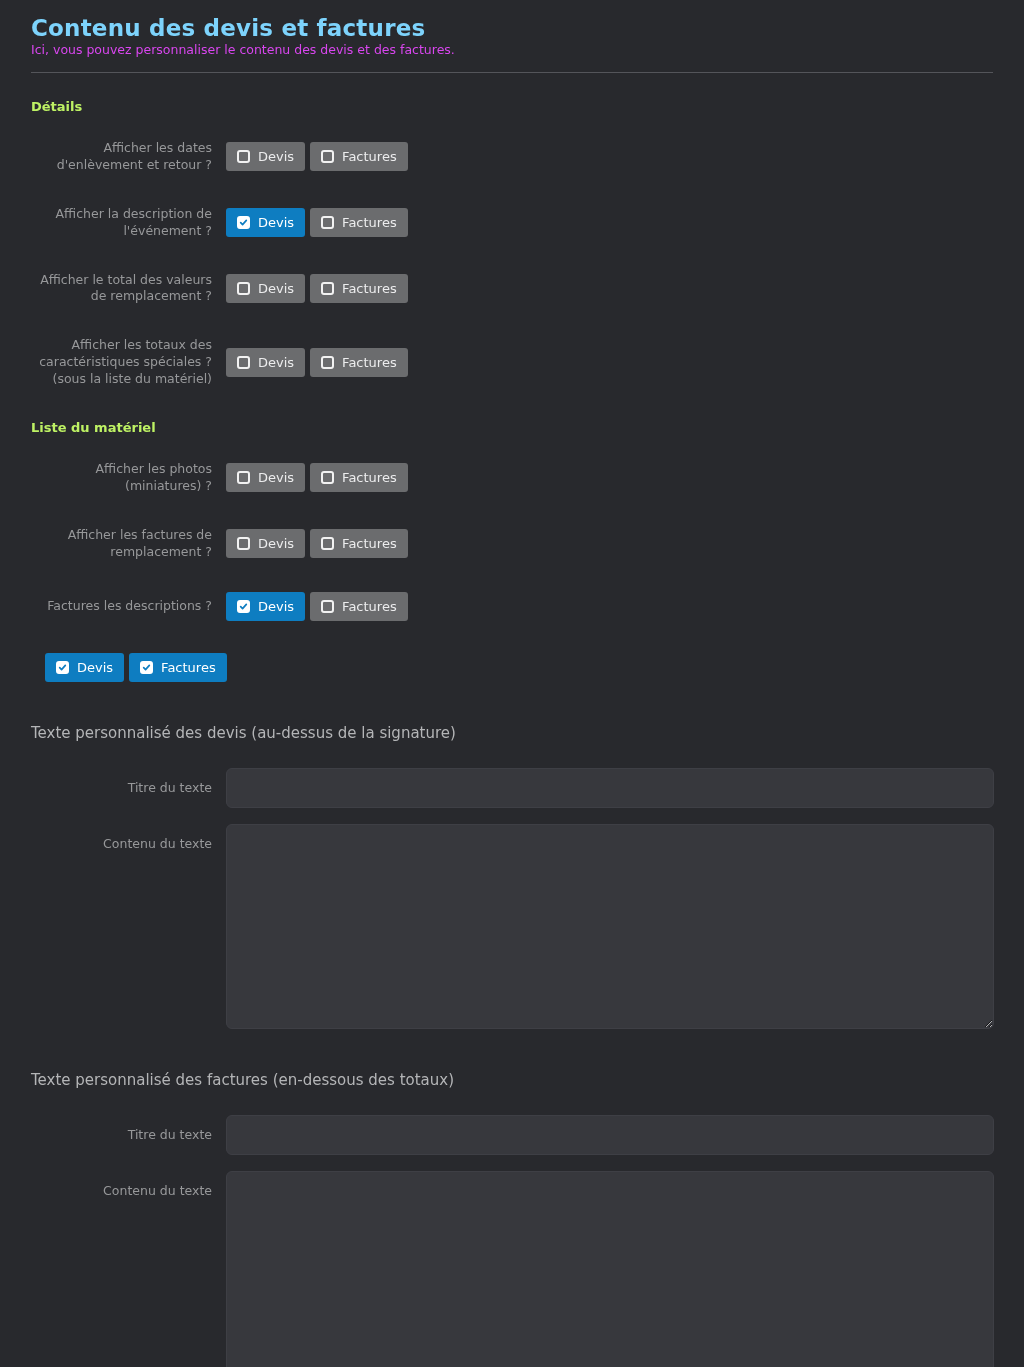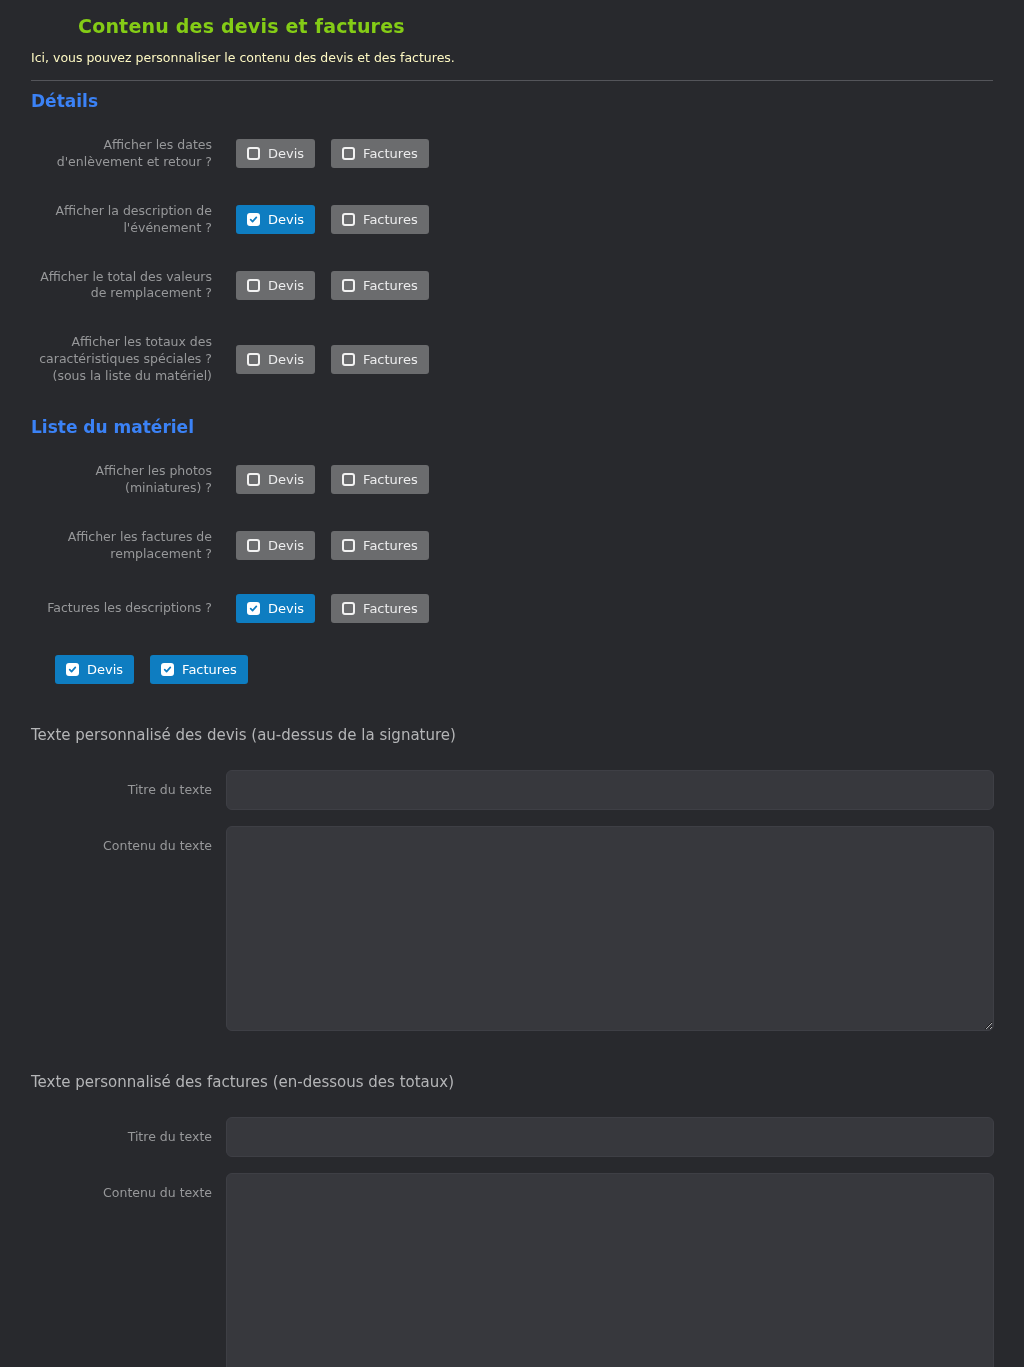--- a/index.html
+++ b/index.html
@@ -8,62 +8,61 @@
     height: 1367px;
     background: #28292d;
     font-family: "DejaVu Sans", "Liberation Sans", sans-serif;
     color: #97989a;
     overflow: hidden;
   }
   .page { padding: 15px 31px 0 31px; }
 
   
   .page-title {
-    font-size: 19px;
+    font-size: 23px;
     font-weight: bold;
-    color: #84cc16;
+    color: #7dd3fc;
     letter-spacing: 0.2px;
-    margin-left: 47px;
   }
   .page-subtitle {
     font-size: 12.5px;
-    color: #fef9c3;
-    margin-top: 13px;
+    color: #d946ef;
+    margin-top: 1px;
   }
   .divider {
     border: none;
     border-top: 1px solid #54555a;
     margin-top: 15px;
   }
 
   
   .section-heading {
-    font-size: 17px;
+    font-size: 13px;
     font-weight: bold;
-    color: #3b82f6;
-    margin-top: 10px;
+    color: #bef264;
+    margin-top: 26px;
     margin-bottom: 26px;
   }
   .toggle-row {
     display: flex;
     align-items: center;
     margin-bottom: 32px;
   }
   .row-label {
     width: 181px;
     text-align: right;
     font-size: 12.5px;
     line-height: 1.35;
     color: #97989a;
     flex: 0 0 181px;
   }
   .btn-group {
     display: flex;
-    gap: 16px;
-    margin-left: 24px;
+    gap: 5px;
+    margin-left: 14px;
   }
   .toggle-btn {
     display: inline-flex;
     align-items: center;
     gap: 8px;
     height: 29px;
     padding: 0 11px;
     background: #6b6c6e;
     color: #ececed;
     border: none;

